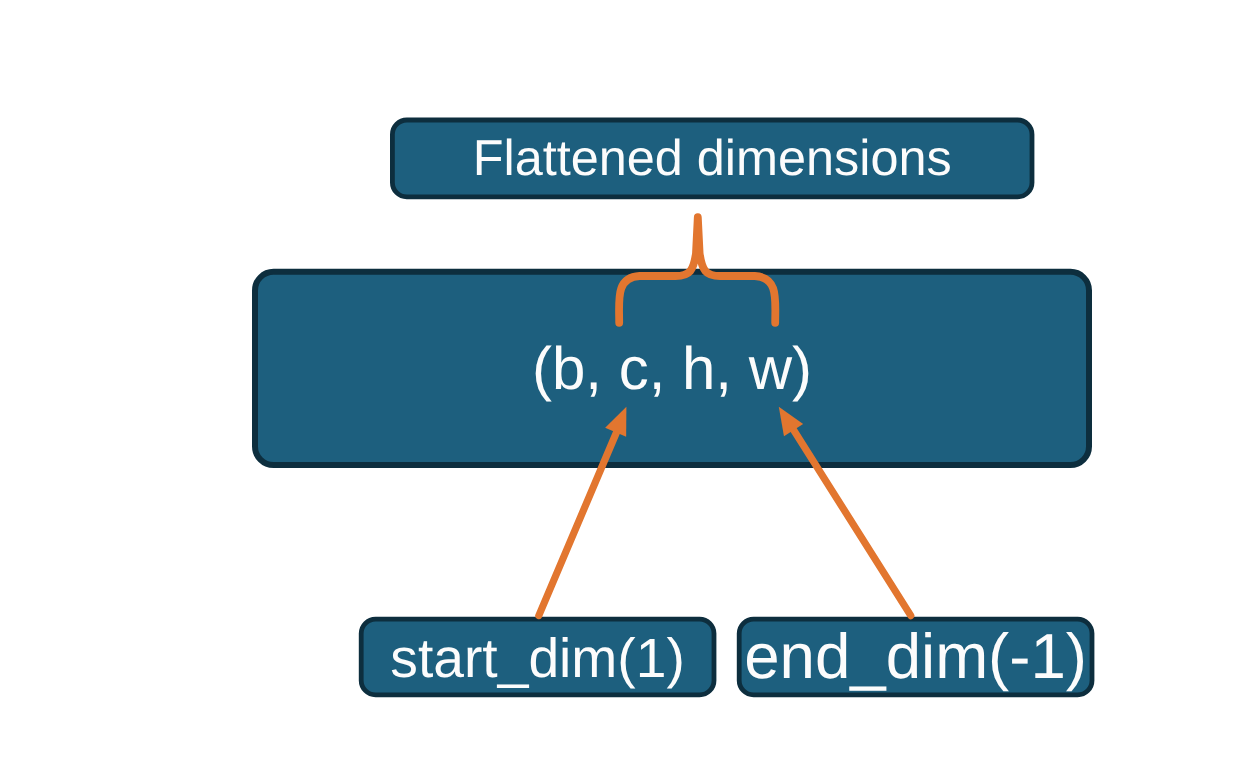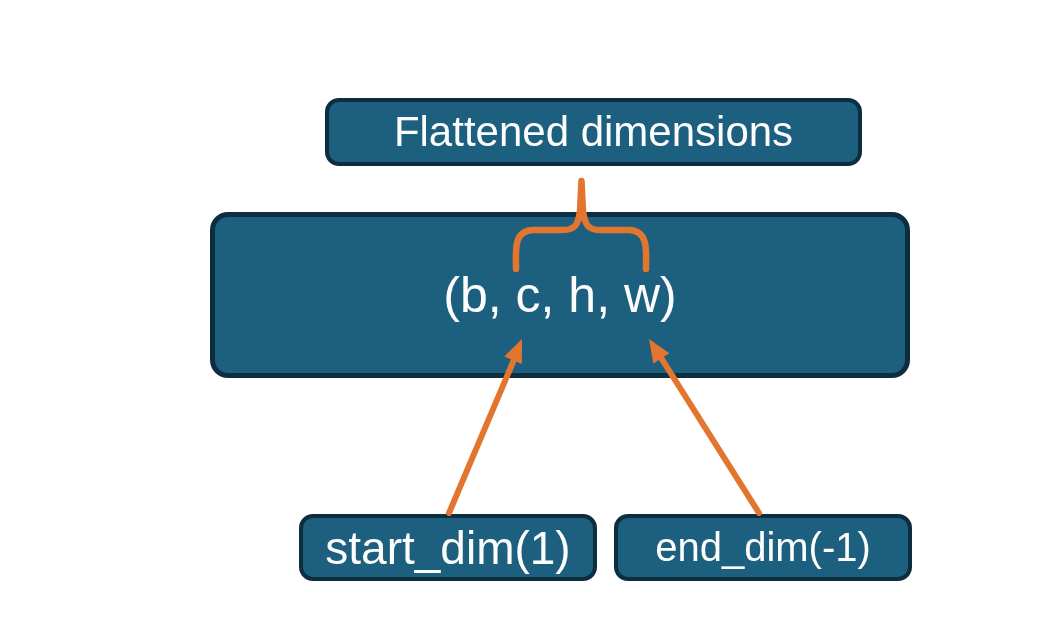--- a/index.html
+++ b/index.html
@@ -27,36 +27,36 @@
     justify-content: center;
     color: var(--text-color, #fcfcfc);
     z-index: 1;
   }
   .title-box {
     left: 293px; top: 98px;
     width: 537px; height: 68px;
     font-size: 42px;
   }
   .main-box {
-    left: 178px; top: 212px;
+    left: 178px; top: 224px;
     width: 700px; height: 166px;
     border-width: 5px;
     border-radius: 18px;
     font-size: 50px;
     padding-top: 0;
   }
   .start-box {
     left: 267px; top: 514px;
     width: 298px; height: 67px;
     font-size: 46px;
   }
   .end-box {
     left: 582px; top: 514px;
     width: 298px; height: 67px;
-    font-size: 40px;
+    font-size: 53px;
   }
   .overlay {
     position: absolute;
     left: 0; top: 0;
     width: 1038px;
     height: 632px;
     pointer-events: none;
     z-index: 2;
   }
 </style>

